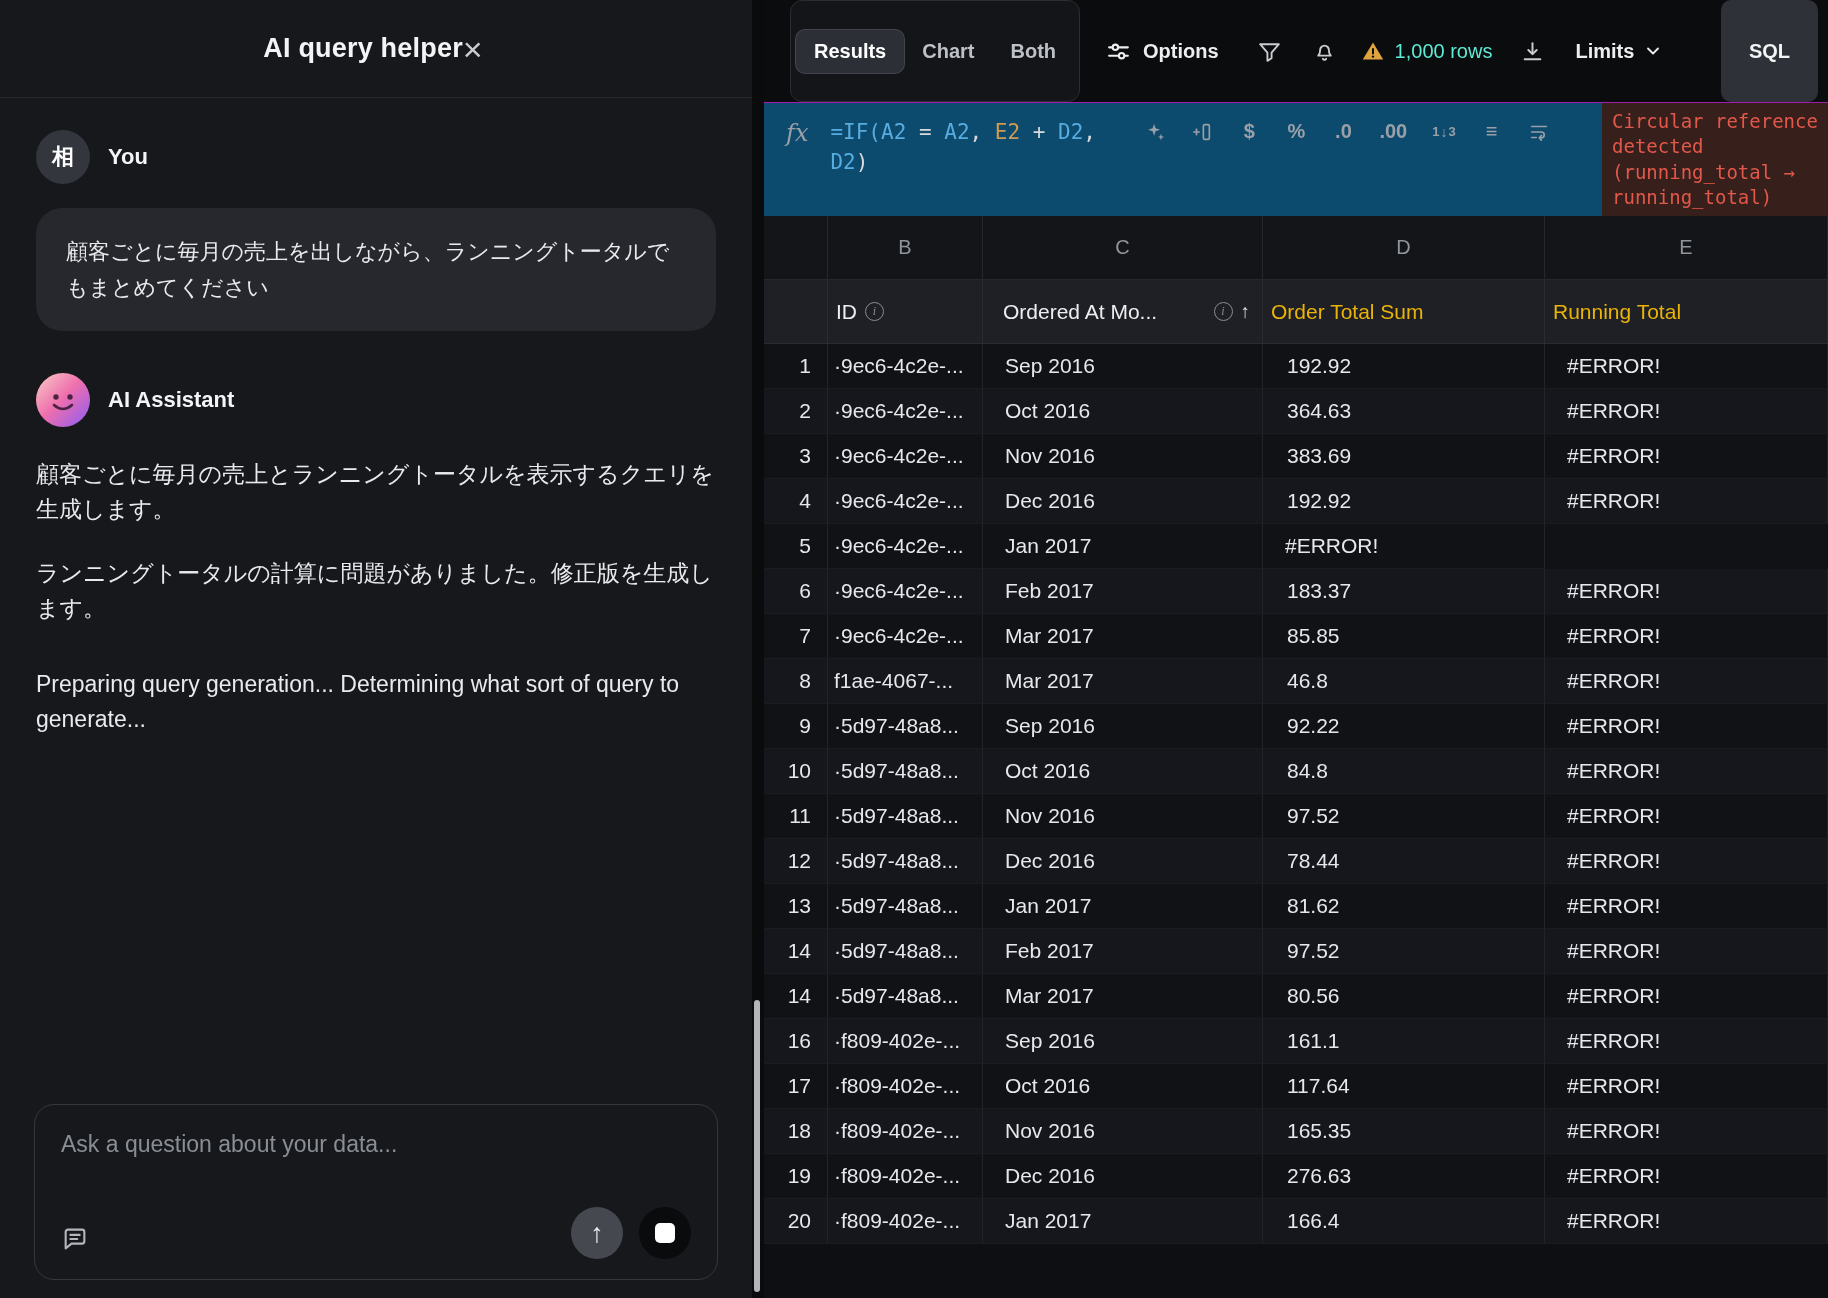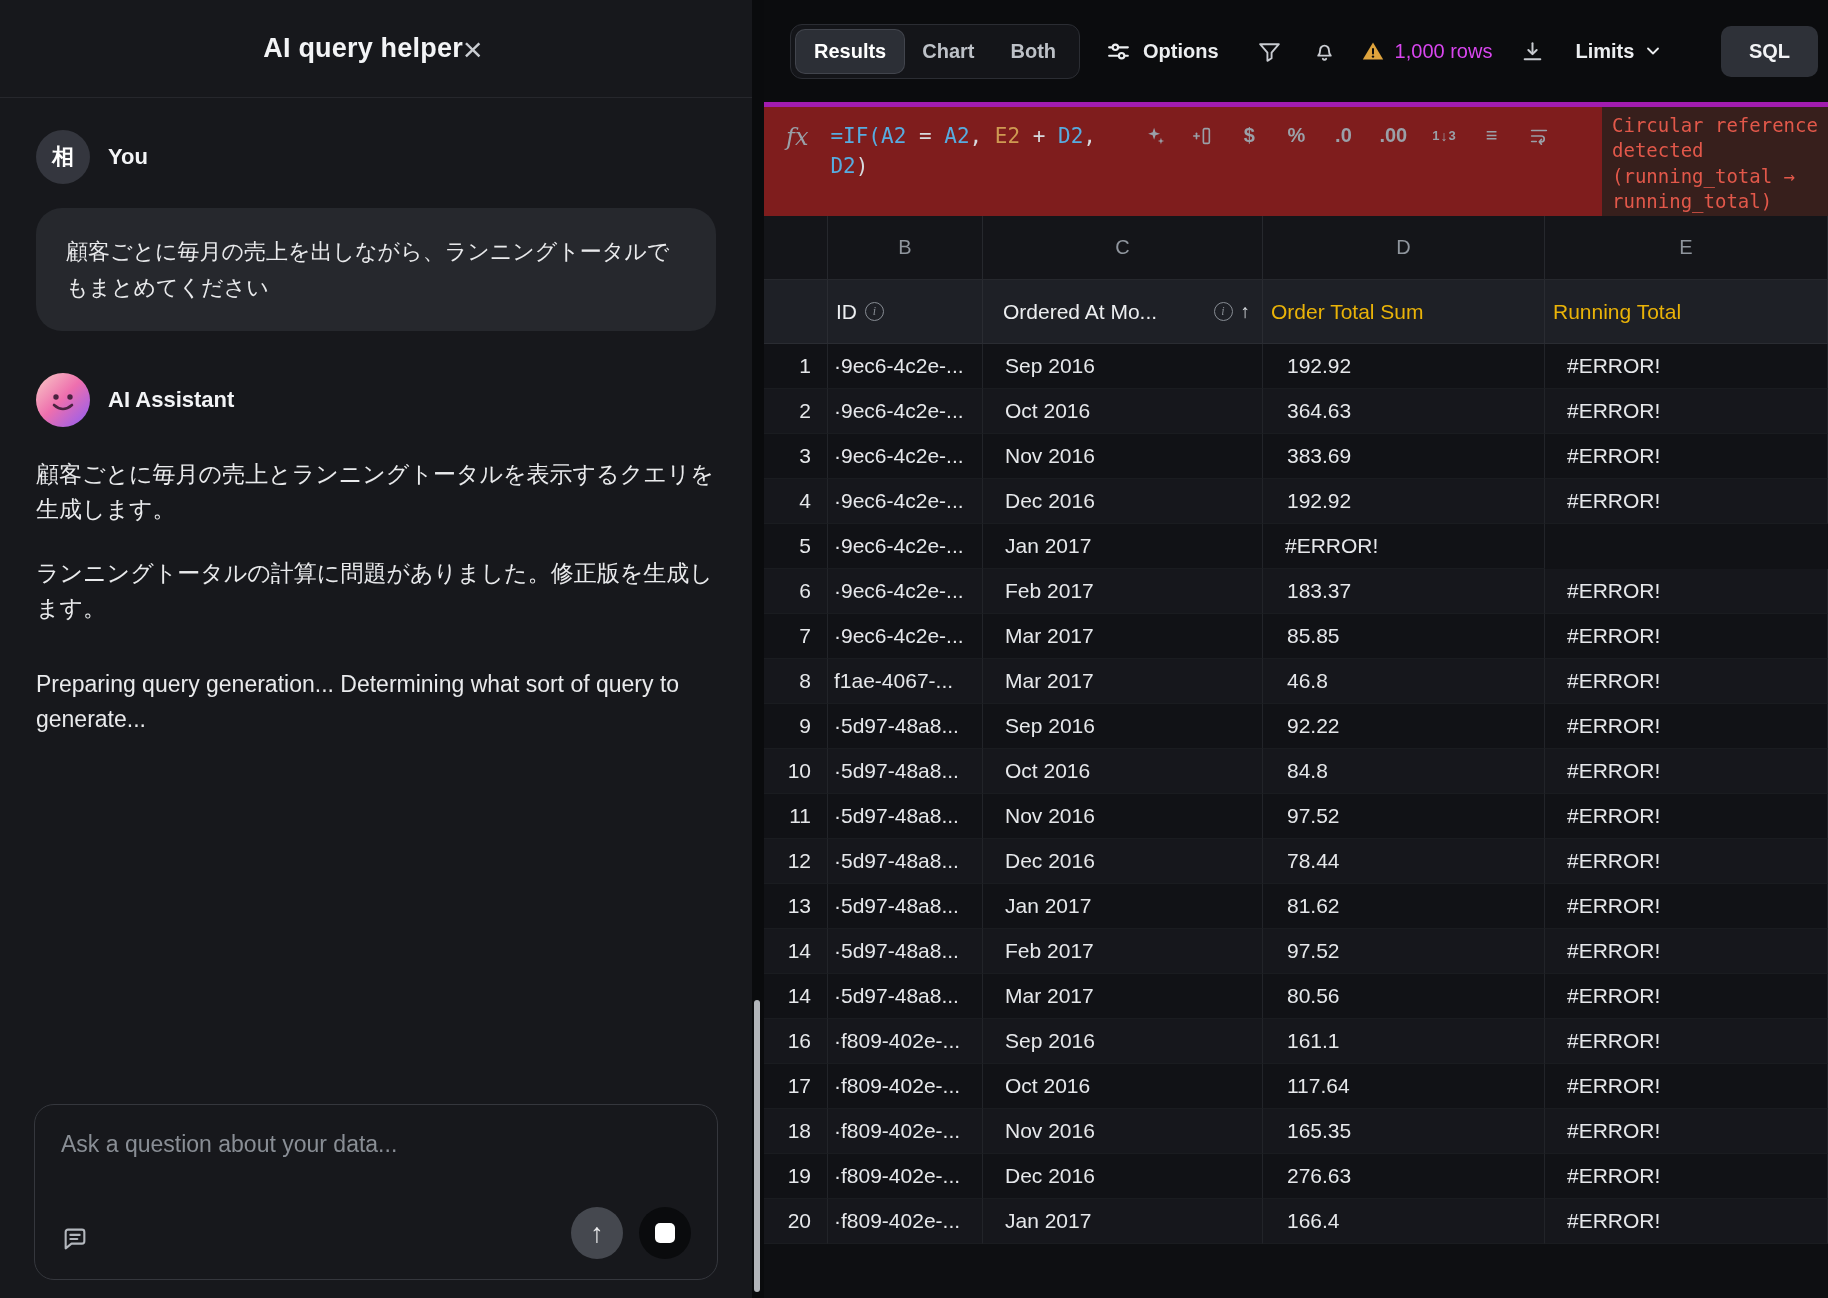--- a/index.html
+++ b/index.html
@@ -30,34 +30,34 @@
   .send-btn{width:52px;height:52px;border-radius:50%;background:#45484f;border:none;color:#e9eaec;font-size:27px;display:flex;align-items:center;justify-content:center;cursor:pointer}
   .stop-btn{width:52px;height:52px;border-radius:50%;background:#0a0b0d;border:none;display:flex;align-items:center;justify-content:center;cursor:pointer}
   .stop-square{width:20px;height:20px;border-radius:5px;background:#fff}
 
   
   .divider{width:12px;background:#0a0b0d;position:relative;flex:none}
   .scroll-thumb{position:absolute;left:2px;top:1000px;width:6px;height:292px;border-radius:3px;background:#b2b5ba}
 
   
   .results-panel{flex:1;display:flex;flex-direction:column;background:#0d0e11;min-width:0}
-  .toolbar{height:102px;display:flex;align-items:center;padding:0 10px 0 26px;background:#0b0c0e;flex:none}
+  .toolbar{height:102px;display:flex;padding:0 10px 0 26px;background:#0b0c0e;flex:none}
   .tab-group{display:flex;align-items:center;background:#141519;border:1px solid #2b2d33;border-radius:12px;padding:5px;flex:none}
   .tab{border:none;background:none;color:#bdc1c7;font-size:20px;font-weight:600;padding:10px 18px;border-radius:9px;cursor:pointer}
   .tab.active{background:#2c2f36;color:#fff;box-shadow:0 0 0 1px #42454d}
   .options-btn{display:flex;align-items:center;gap:12px;background:none;border:none;color:#eceef0;font-size:20px;font-weight:600;margin-left:26px;cursor:pointer}
   .tbi{display:flex;align-items:center;color:#c9ccd1;cursor:pointer}
   .i-filter{margin-left:38px}
   .i-bell{margin-left:30px}
-  .rows-warning{display:flex;align-items:center;gap:10px;font-size:20px;color:#d946ef;margin-left:24px;cursor:pointer}
+  .rows-warning{display:flex;align-items:center;gap:10px;font-size:20px;color:#5eead4;margin-left:24px;cursor:pointer}
   .i-download{margin-left:28px}
   .limits-btn{display:flex;align-items:center;gap:9px;background:none;border:none;color:#eceef0;font-size:20px;font-weight:600;margin-left:30px;cursor:pointer}
   .sql-btn{margin-left:auto;background:#2e3138;border:none;border-radius:10px;color:#f2f3f5;font-size:20px;font-weight:700;padding:14px 28px;cursor:pointer}
 
-  .formula-bar{height:114px;background:#7f1d1d;border-top:5px solid #a21caf;position:relative;display:flex;align-items:flex-start;padding:14px 0 0 22px;flex:none}
+  .formula-bar{height:114px;background:#0c4a6e;border-top:1px solid #a21caf;position:relative;display:flex;align-items:flex-start;padding:14px 0 0 22px;flex:none}
   .fx{font-family:"DejaVu Serif",serif;font-style:italic;color:#9aa0a8;font-size:24px;margin-top:2px}
   .formula-text{font-family:"DejaVu Sans Mono",monospace;font-size:21px;line-height:1.45;margin-left:22px;width:296px;cursor:text}
   .fmt-icons{display:flex;align-items:center;gap:25px;margin-left:18px;color:#9aa0a8;margin-top:3px}
   .fi{display:flex;align-items:center;justify-content:center;min-width:22px;font-size:20px;cursor:pointer;font-weight:600}
   .fi.txt{font-family:"Liberation Sans",sans-serif}
   .sort123{gap:1px}
   .sort123 .s1,.sort123 .s3{font-size:13px;font-weight:700}
   .sort123 .sarr{font-size:14px}
   .error-box{position:absolute;right:0;top:0;bottom:0;width:226px;background:#371f1c;color:#e2584a;font-family:"DejaVu Sans Mono",monospace;font-size:19px;line-height:1.34;padding:6px 10px}
 

